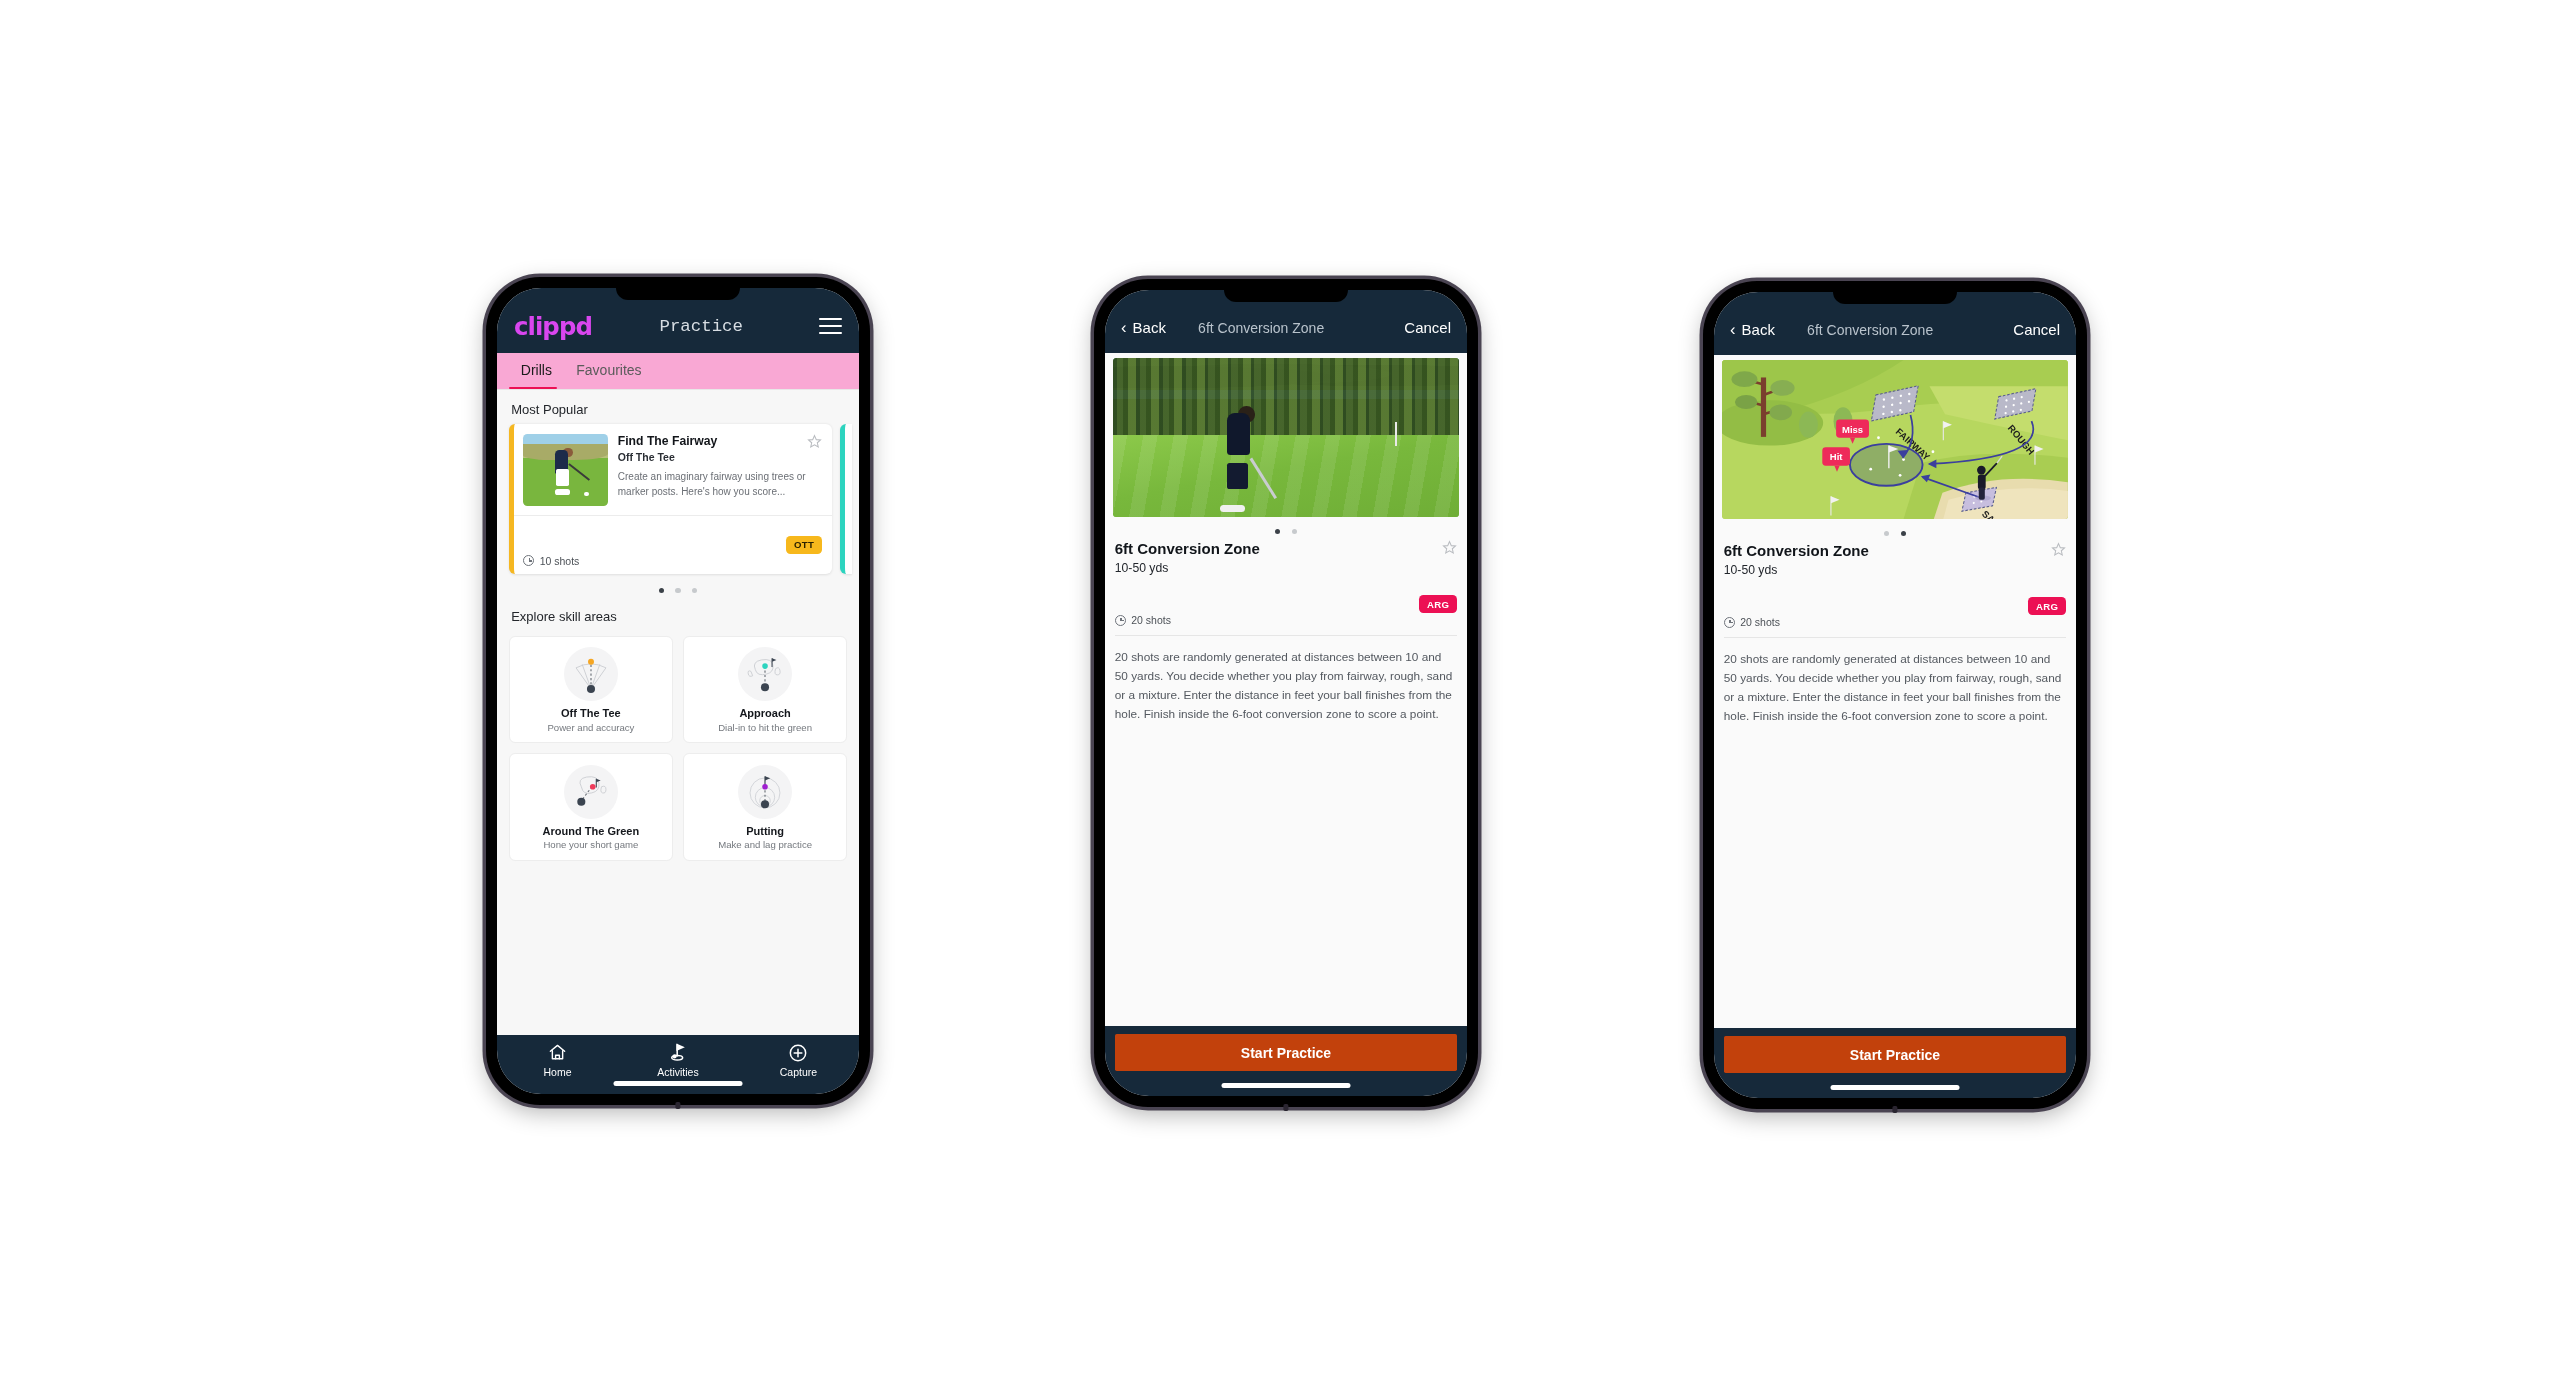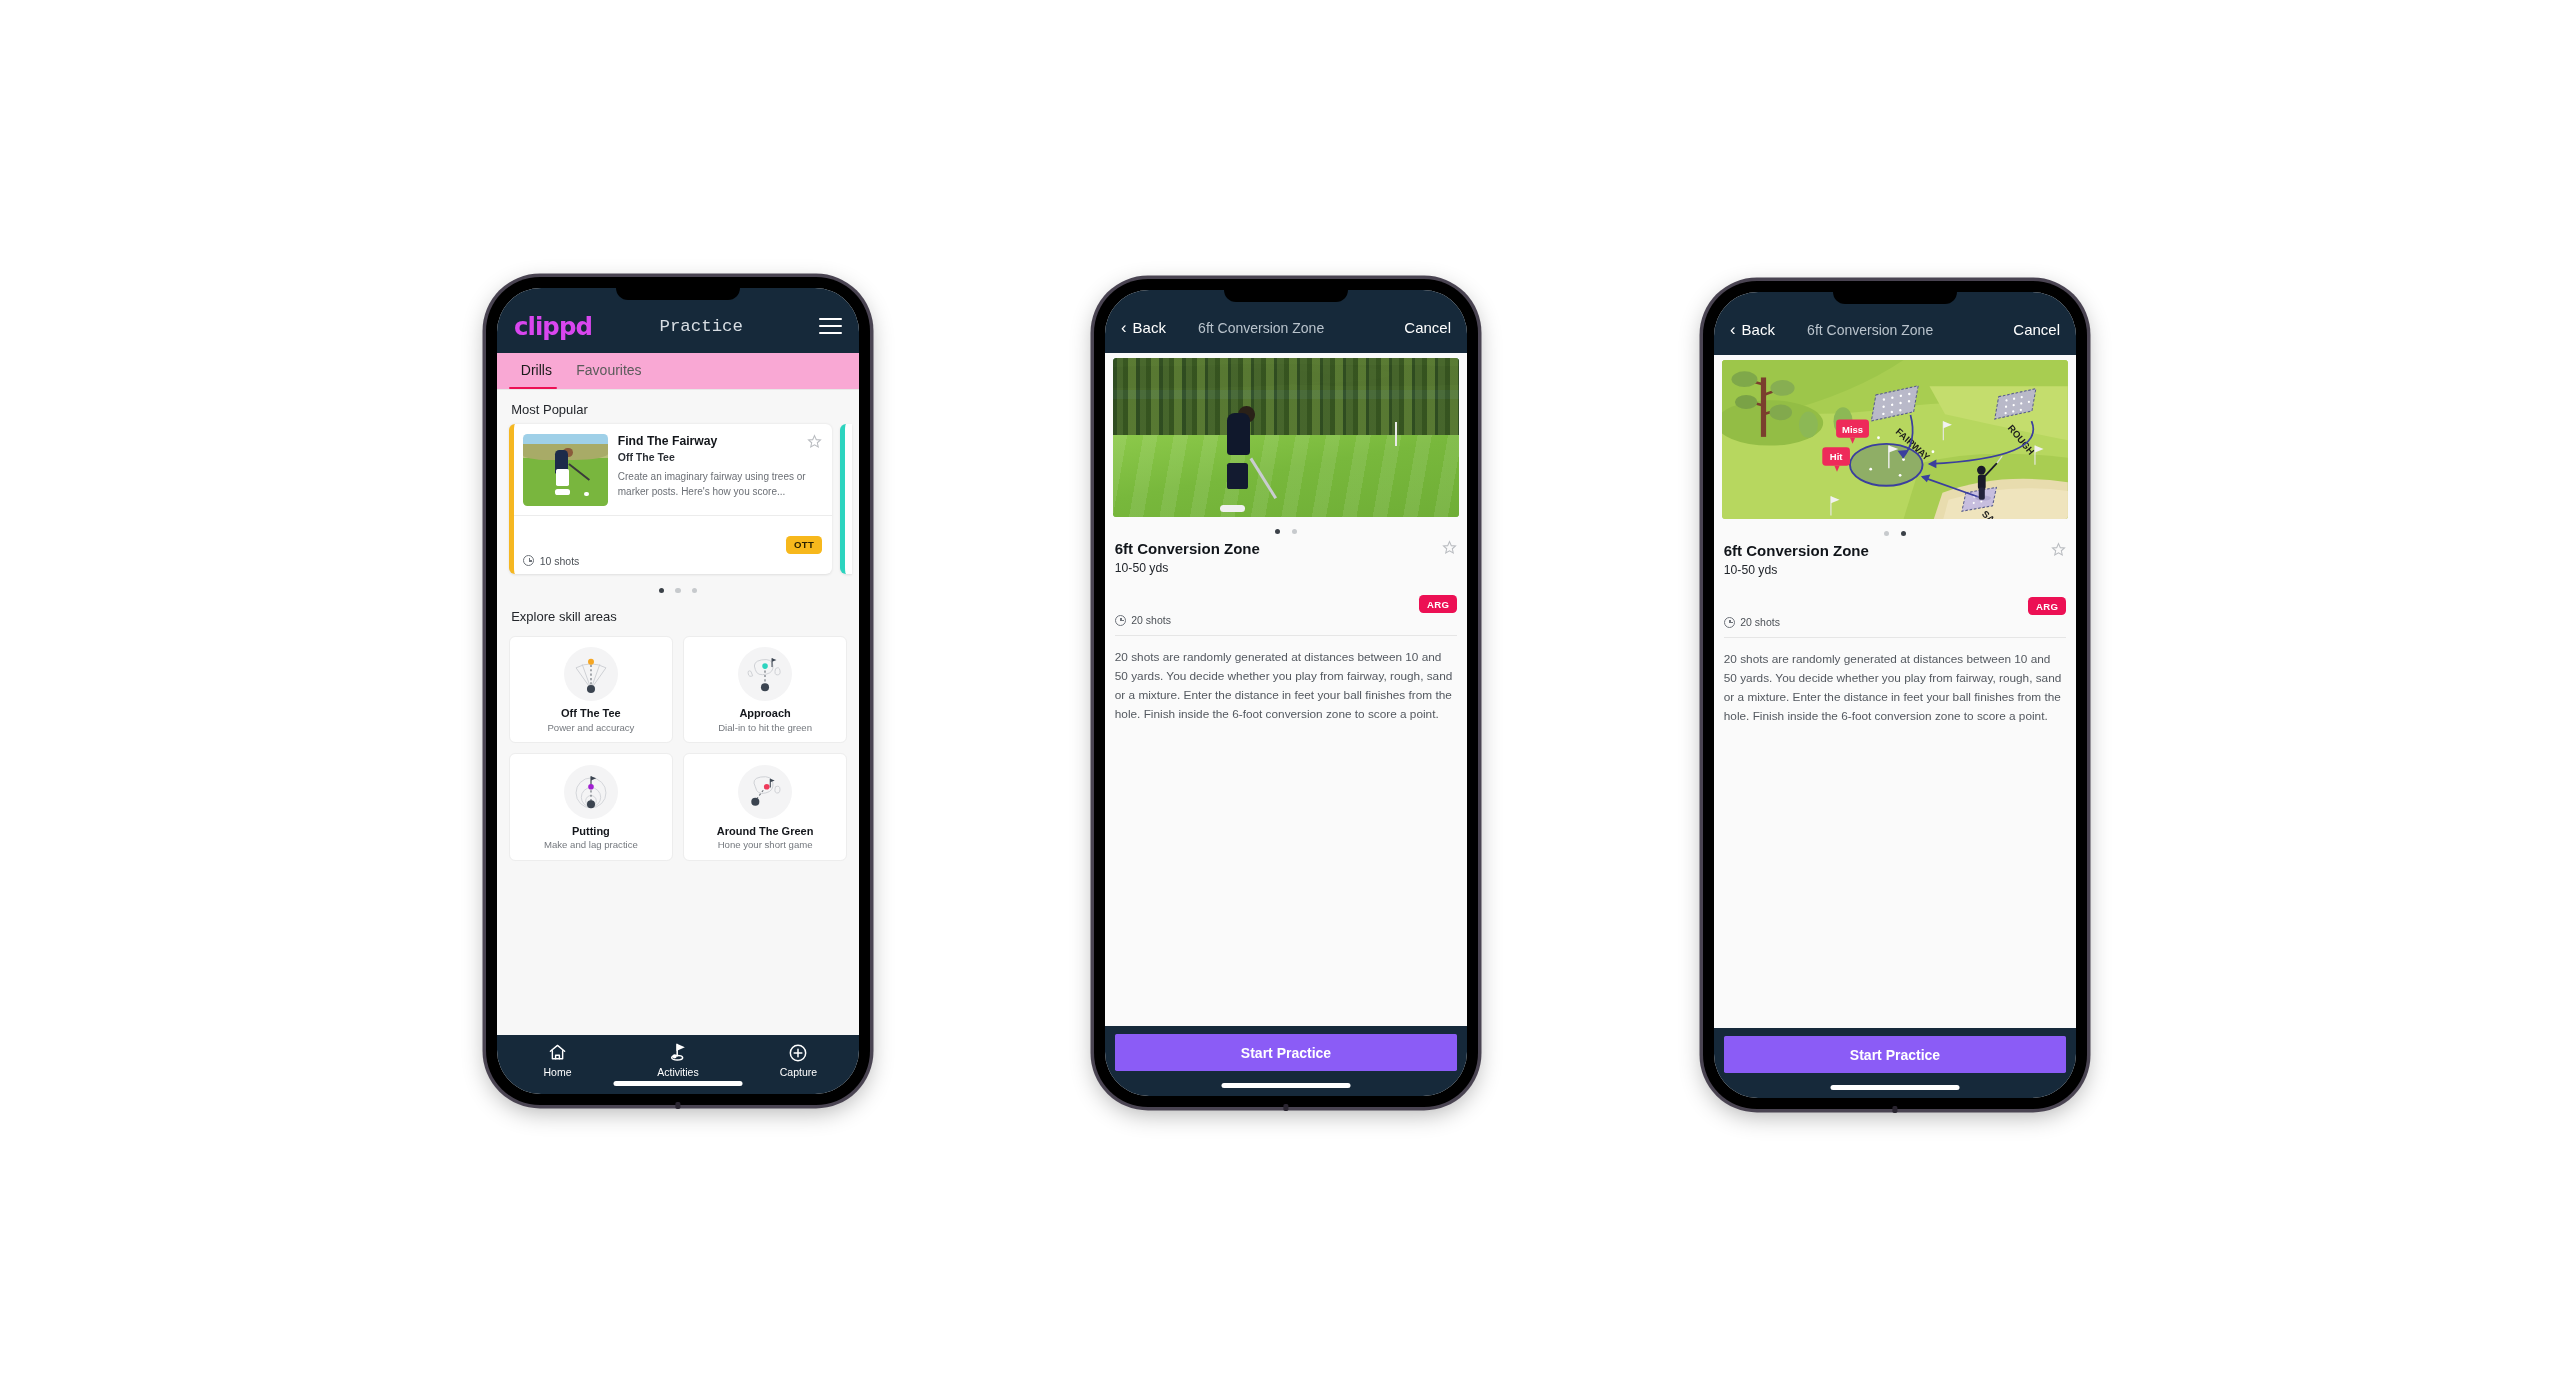--- a/index.html
+++ b/index.html
@@ -184,21 +184,21 @@
 
   .dtitle-row { display: flex; align-items: flex-start; padding: 3.5px 1.7px 0 1.7px; }
   .dtitle-main { font-size: 15px; font-weight: bold; color: #11151a; flex: 1; }
   .dyds { font-size: 12.2px; color: #22262c; padding: 3.5px 1.7px 0 1.7px; }
   .dmeta { display: flex; align-items: center; justify-content: space-between; padding: 7.8px 1.7px 8.7px 1.7px; }
   .divider { height: 0.9px; background: #e6e6e6; margin: 0 1.7px; }
   .ddesc { font-size: 11.8px; color: #53585f; line-height: 1.62; padding: 12.2px 1.7px 0 1.7px; }
 
   .cta-wrap { background: #16293a; flex: 0 0 70px; padding: 8.7px 9.6px 0 9.6px; }
   .cta {
-    width: 100%; height: 37px; background: #8b5cf6; color: #fff;
+    width: 100%; height: 37px; background: #c2410c; color: #fff;
     font-size: 14px; font-weight: bold; display: flex; align-items: center;
     justify-content: center; border: none; border-radius: 1.7px;
   }
 </style>
 </head>
 <body>
 
 <div class="stage">
 
   <div class="phone p1">
@@ -294,48 +294,48 @@
                 <circle cx="25" cy="40" r="4.6" fill="#3b4450"></circle>
               </svg>
             </div>
             <div class="skill-name">Approach</div>
             <div class="skill-desc">Dial-in to hit the green</div>
           </div>
 
           <div class="skill">
             <div class="skill-icon">
               <svg width="44" height="44" viewBox="0 0 50 50">
+                <path d="M14 19 Q9 10 20 8 Q33 6 34 15 Q35 24 26 26 Q16 29 14 19Z" stroke="#c9ccd0" stroke-width="1" fill="none"></path>
+                <path d="M37 19 Q42 17 42 22 Q42 27 38 26 Q35 25 37 19Z" stroke="#c9ccd0" stroke-width="1" fill="none"></path>
+                <line x1="31" y1="10" x2="31" y2="20" stroke="#3b4450" stroke-width="1.2"></line>
+                <path d="M31 10 L36 12 L31 14Z" fill="#3b4450"></path>
+                <line x1="26" y1="19" x2="14" y2="35" stroke="#6b7077" stroke-width="1.3" stroke-dasharray="2.5,2.5"></line>
+                <circle cx="27" cy="19" r="3.2" fill="#ef3b5b"></circle>
+                <circle cx="14" cy="36" r="4.6" fill="#3b4450"></circle>
+              </svg>
+            </div>
+            <div class="skill-name">Around The Green</div>
+            <div class="skill-desc">Hone your short game</div>
+          </div>
+
+          <div class="skill">
+            <div class="skill-icon">
+              <svg width="44" height="44" viewBox="0 0 50 50">
                 <circle cx="25" cy="26" r="17" stroke="#cfd2d6" stroke-width="1" fill="none"></circle>
                 <circle cx="25" cy="31" r="11" stroke="#cfd2d6" stroke-width="1" fill="none"></circle>
                 <circle cx="25" cy="35" r="6" stroke="#cfd2d6" stroke-width="1" fill="none"></circle>
                 <line x1="25" y1="7" x2="25" y2="18" stroke="#3b4450" stroke-width="1.3"></line>
                 <path d="M25 7 L31 9.5 L25 12Z" fill="#3b4450"></path>
                 <line x1="25" y1="18" x2="25" y2="39" stroke="#6b7077" stroke-width="1.3" stroke-dasharray="2.5,2.5"></line>
                 <circle cx="25" cy="19" r="3.2" fill="#a020d0"></circle>
                 <circle cx="25" cy="39" r="4.6" fill="#3b4450"></circle>
               </svg>
             </div>
             <div class="skill-name">Putting</div>
             <div class="skill-desc">Make and lag practice</div>
-          </div>
-
-          <div class="skill">
-            <div class="skill-icon">
-              <svg width="44" height="44" viewBox="0 0 50 50">
-                <path d="M14 19 Q9 10 20 8 Q33 6 34 15 Q35 24 26 26 Q16 29 14 19Z" stroke="#c9ccd0" stroke-width="1" fill="none"></path>
-                <path d="M37 19 Q42 17 42 22 Q42 27 38 26 Q35 25 37 19Z" stroke="#c9ccd0" stroke-width="1" fill="none"></path>
-                <line x1="31" y1="10" x2="31" y2="20" stroke="#3b4450" stroke-width="1.2"></line>
-                <path d="M31 10 L36 12 L31 14Z" fill="#3b4450"></path>
-                <line x1="26" y1="19" x2="14" y2="35" stroke="#6b7077" stroke-width="1.3" stroke-dasharray="2.5,2.5"></line>
-                <circle cx="27" cy="19" r="3.2" fill="#ef3b5b"></circle>
-                <circle cx="14" cy="36" r="4.6" fill="#3b4450"></circle>
-              </svg>
-            </div>
-            <div class="skill-name">Around The Green</div>
-            <div class="skill-desc">Hone your short game</div>
           </div>
 
         </div>
       </div>
 
       <div class="tabbar">
         <div class="tabitem">
           <div class="ic">
             <svg width="19" height="19" viewBox="0 0 24 24" fill="none" stroke="#fff" stroke-width="1.8" stroke-linecap="round" stroke-linejoin="round">
                 <path d="M3 10.5 12 3l9 7.5"></path>

